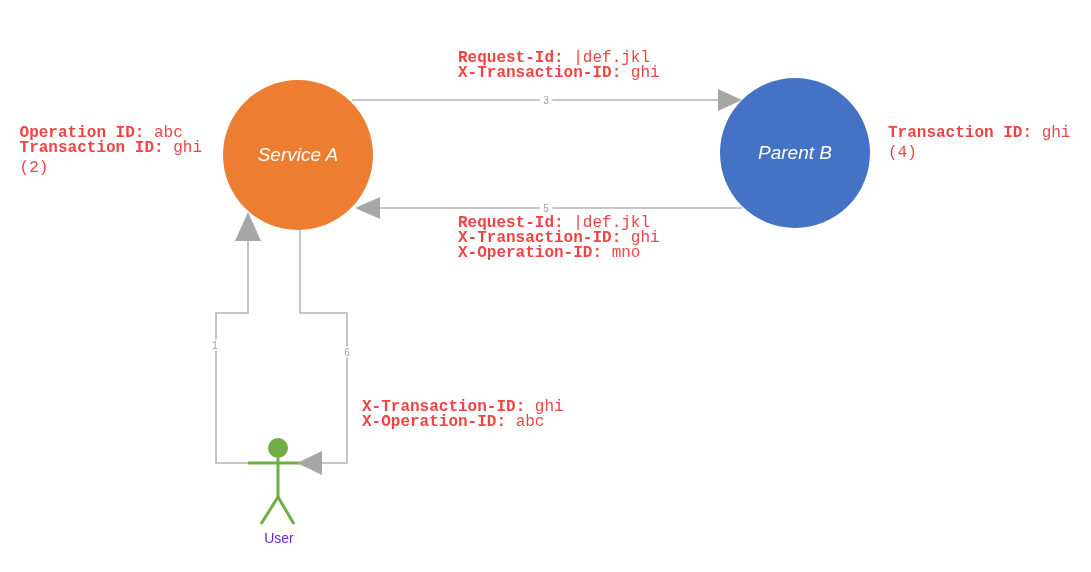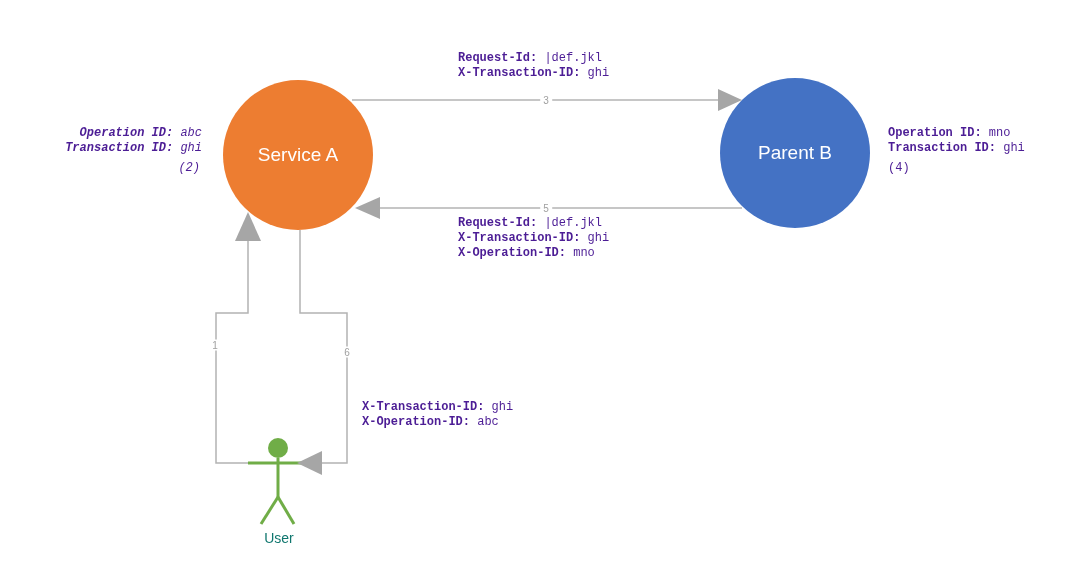--- a/index.html
+++ b/index.html
@@ -10,28 +10,28 @@
     background: #ffffff;
     font-family: "Liberation Sans", sans-serif;
     overflow: hidden;
   }
   .canvas svg { position: absolute; left: 0; top: 0; }
 
   
   .msg {
     position: absolute;
     font-family: "Liberation Mono", "DejaVu Sans Mono", monospace;
-    font-size: 12px;
+    font-size: 16px;
     line-height: 15px;
-    color: #4c1d95;
+    color: #ef4444;
     white-space: nowrap;
   }
   .msg .k { font-weight: bold; }
   .msg .v { margin-left: 0.6em; font-weight: normal; }
-  .msg.align-right { text-align: right; font-style: italic; }
+  .msg.align-right { text-align: left; }
   .step-ref { margin-top: 5px; font-weight: normal; }
   .msg.align-right .step-ref { padding-right: 2px; }
 
   
   .connector-num {
     position: absolute;
     transform: translate(-50%, -50%);
     background: #ffffff;
     color: #a0a0a0;
     font-size: 10px;
@@ -40,25 +40,26 @@
     font-family: "Liberation Sans", sans-serif;
   }
 
   
   .node-label {
     position: absolute;
     transform: translate(-50%, -50%);
     color: #ffffff;
     font-size: 19px;
     white-space: nowrap;
+    font-style: italic;
   }
   .user-label {
     position: absolute;
     transform: translate(-50%, -50%);
-    color: #0f766e;
+    color: #6d28d9;
     font-size: 14px;
     white-space: nowrap;
   }
 </style>
 </head>
 <body>
 
 <div class="canvas">
 
   <svg width="1091" height="572" viewBox="0 0 1091 572">
@@ -111,18 +112,17 @@
     <div><span class="k">X-Operation-ID:</span><span class="v">abc</span></div>
   </div>
 
   <div class="msg align-right" style="right:889px; top:126px;">
     <div><span class="k">Operation ID:</span><span class="v">abc</span></div>
     <div><span class="k">Transaction ID:</span><span class="v">ghi</span></div>
     <div class="step-ref">(2)</div>
   </div>
 
   <div class="msg" style="left:888px; top:126px;">
-    <div><span class="k">Operation ID:</span><span class="v">mno</span></div>
     <div><span class="k">Transaction ID:</span><span class="v">ghi</span></div>
     <div class="step-ref">(4)</div>
   </div>
 
 </div>
 
 </body></html>

